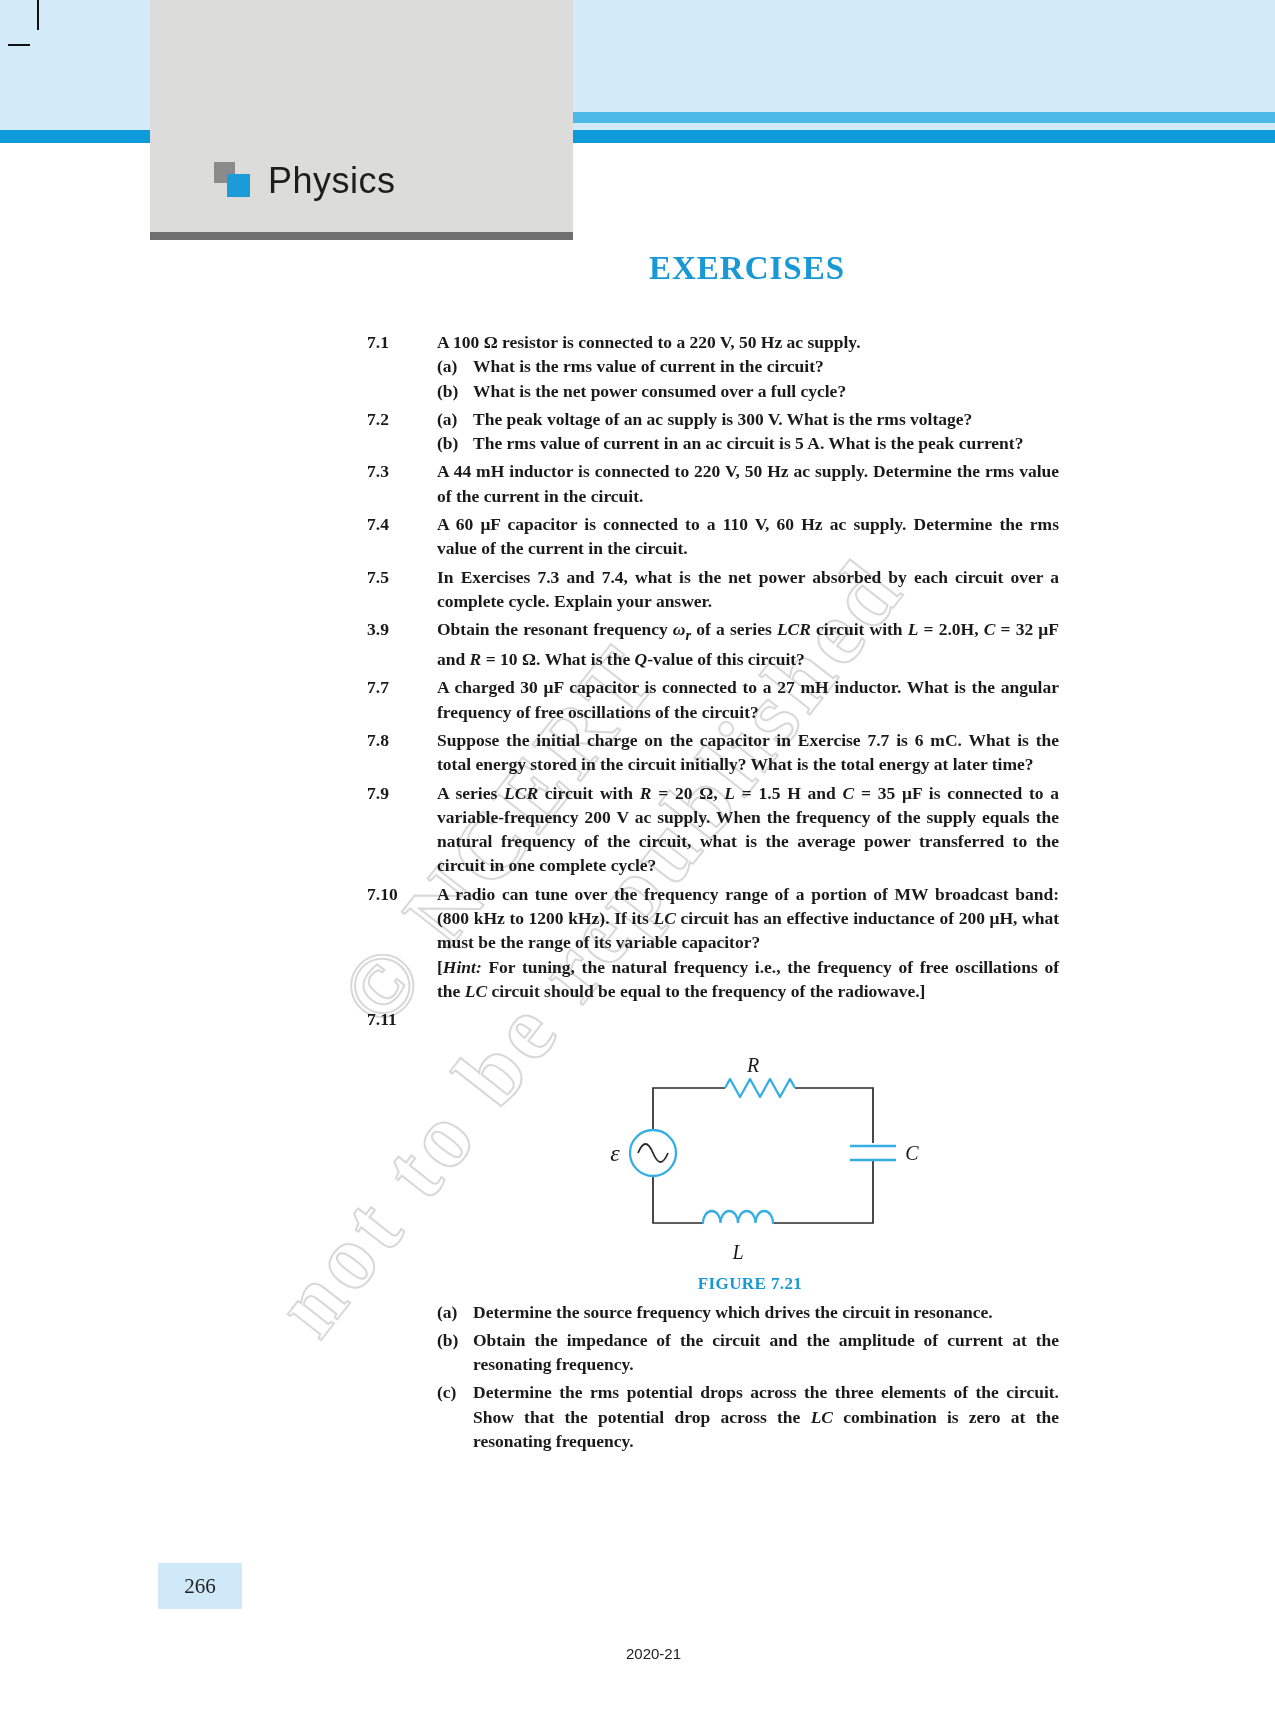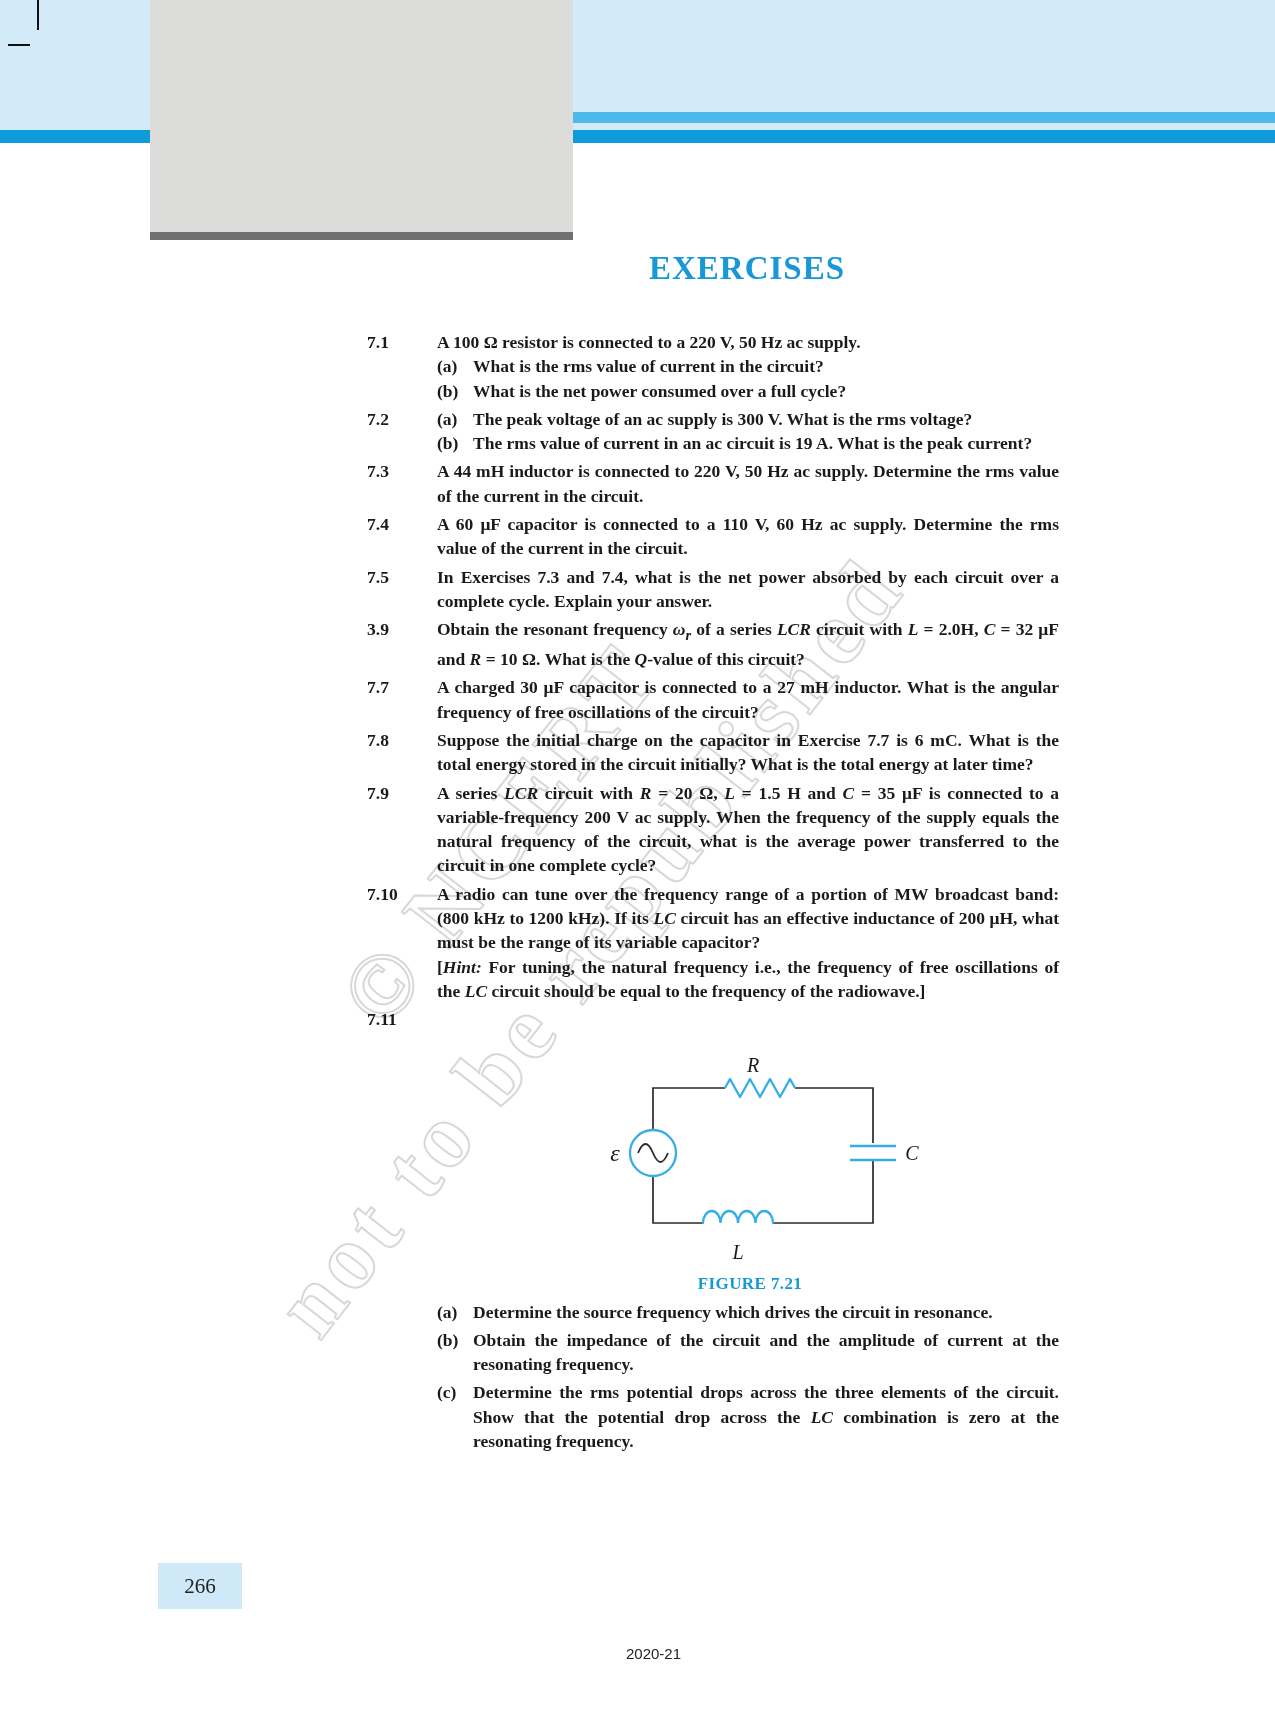--- a/index.html
+++ b/index.html
@@ -59,20 +59,25 @@
   <div class="band-left"></div>
   <div class="band-right"></div>
   <div class="stripe-right-cyan"></div>
   <div class="stripe-dark-left"></div>
   <div class="stripe-dark-right"></div>
   <div class="header-gray"></div>
   <div class="header-bar"></div>
   <div class="crop-v"></div>
   <div class="crop-h"></div>
 
+  <div class="brand">
+    <span class="icon-gray"></span>
+    <span class="icon-blue"></span>
+    <span class="brand-text">Physics</span>
+  </div>
 
   <div class="wm" id="wm1">© NCERT</div>
   <div class="wm" id="wm2">not to be republished</div>
 
   <div class="exercises-title">EXERCISES</div>
 
   <div class="content">
     <div>
         <div class="ex-row">
           <div class="ex-num">7.1</div>
@@ -92,21 +97,21 @@
         </div>
         <div class="ex-row">
           <div class="ex-num">7.2</div>
           <div class="ex-body">
             <div class="part">
               <div class="part-label">(a)</div>
               <div class="part-text">The peak voltage of an ac supply is 300 V. What is the rms voltage?</div>
             </div>
             <div class="part">
               <div class="part-label">(b)</div>
-              <div class="part-text">The rms value of current in an ac circuit is 19 A. What is the peak current?</div>
+              <div class="part-text">The rms value of current in an ac circuit is 5 A. What is the peak current?</div>
             </div>
           </div>
         </div>
         <div class="ex-row">
           <div class="ex-num">7.3</div>
           <div class="ex-body">
             <div class="part">
               <div class="part-text">A 44 mH inductor is connected to 220 V, 50 Hz ac supply. Determine the rms value of the current in the circuit.</div>
             </div>
           </div>

